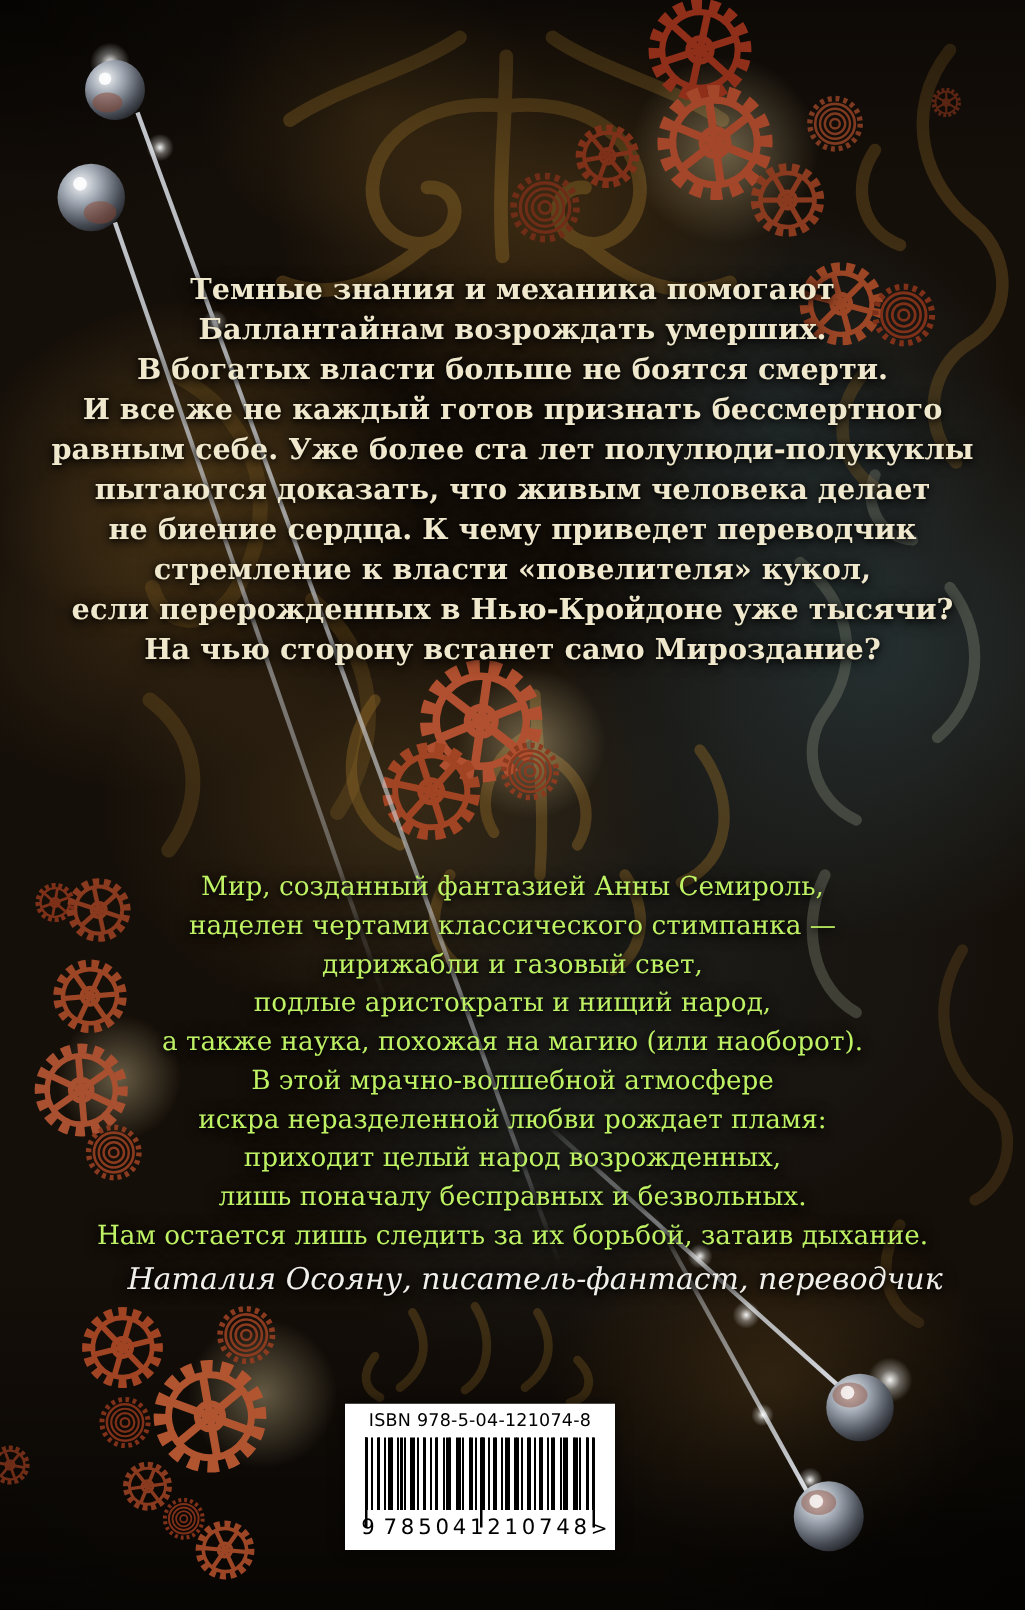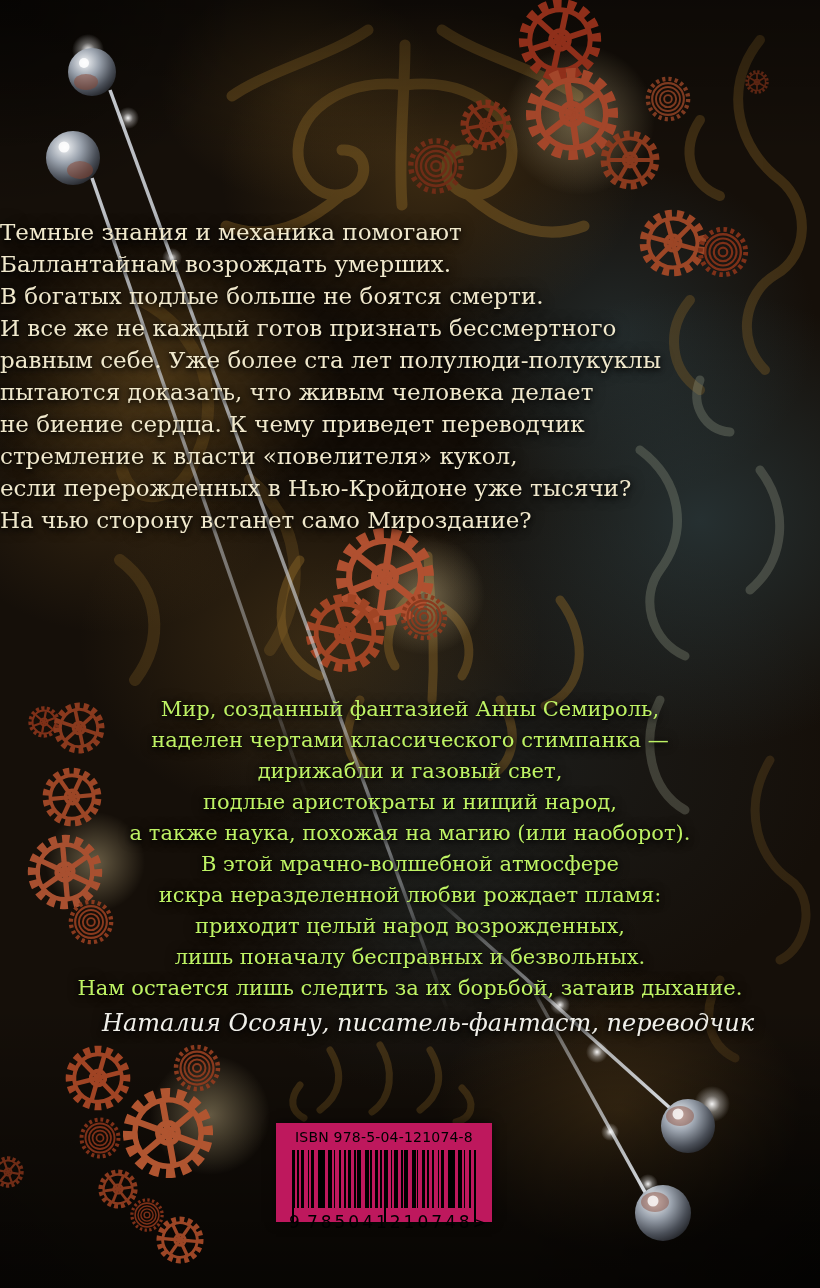--- a/index.html
+++ b/index.html
@@ -27,41 +27,41 @@
     position:absolute;inset:0;pointer-events:none;
     background:
       radial-gradient(140% 115% at 50% 42%, transparent 52%, rgba(0,0,0,.50) 84%, rgba(0,0,0,.78)),
       linear-gradient(180deg, rgba(0,0,0,.38) 0%, transparent 12%, transparent 78%, rgba(0,0,0,.65) 100%),
       radial-gradient(340px 300px at 0% 0%, rgba(0,0,0,.55), transparent 70%),
       radial-gradient(420px 360px at 100% 100%, rgba(0,0,0,.5), transparent 72%);
   }
   svg.layer{position:absolute;left:0;top:0;pointer-events:none;}
   
   .annotation{
-    position:absolute;left:0;right:0;top:216px;
-    color:#f0e8cc;font-weight:normal;font-size:23px;line-height:32px;
+    position:absolute;left:0;right:0;top:216px;text-align:center;
+    color:#f0e8cc;font-weight:bold;font-size:23px;line-height:32px;
     text-shadow:0 2px 5px rgba(0,0,0,.95),0 0 14px rgba(0,0,0,.8);
   }
   .annotation p{margin:0;}
   .review{
     position:absolute;left:0;right:0;top:694px;text-align:center;
     color:#bef264;font-size:21px;line-height:31px;
     text-shadow:0 2px 5px rgba(0,0,0,.95),0 0 12px rgba(0,0,0,.8);
   }
   .review p{margin:0;}
   .attribution{
     position:absolute;left:0;right:0;top:1006px;text-align:center;
     color:#f0efe9;font-style:italic;font-size:24px;line-height:34px;
     text-shadow:0 2px 5px rgba(0,0,0,.95),0 0 12px rgba(0,0,0,.8);
     padding-left:36px;
   }
   
   .isbn-box{
-    position:absolute;left:276px;top:1123px;width:216px;height:99px;
-    background:#be185d;box-shadow:0 0 10px rgba(0,0,0,.6);
+    position:absolute;left:276px;top:1123px;width:216px;height:117px;
+    background:#ffffff;box-shadow:0 0 10px rgba(0,0,0,.6);
     font-family:"DejaVu Sans","Liberation Sans",sans-serif;color:#000;
   }
   .isbn-label{position:absolute;left:0;right:0;top:6px;text-align:center;font-size:14px;letter-spacing:.2px;}
   .bars{
     position:absolute;left:16px;right:16px;top:27px;height:58px;
     background-image:
       repeating-linear-gradient(90deg,#000 0 1.6px, transparent 1.6px 5.2px),
       repeating-linear-gradient(90deg,#000 0 2.6px, transparent 2.6px 9.3px);
   }
   .guard{position:absolute;top:27px;height:72px;width:2px;background:#000;}
@@ -365,21 +365,21 @@
     <circle cx="172" cy="258" r="10" fill="url(#sparkle)"></circle>
     <circle cx="560" cy="1005" r="10" fill="url(#sparkle)"></circle>
     <circle cx="597" cy="1052" r="11" fill="url(#sparkle)"></circle>
     <circle cx="648" cy="1184" r="10" fill="url(#sparkle)"></circle>
     <circle cx="610" cy="1132" r="9" fill="url(#sparkle)"></circle>
   </svg>
 
   <div class="annotation">
     <p>Темные знания и механика помогают</p>
     <p>Баллантайнам возрождать умерших.</p>
-    <p>В богатых подлые больше не боятся смерти.</p>
+    <p>В богатых власти больше не боятся смерти.</p>
     <p>И все же не каждый готов признать бессмертного</p>
     <p>равным себе. Уже более ста лет полулюди-полукуклы</p>
     <p>пытаются доказать, что живым человека делает</p>
     <p>не биение сердца. К чему приведет переводчик</p>
     <p>стремление к власти «повелителя» кукол,</p>
     <p>если перерожденных в Нью-Кройдоне уже тысячи?</p>
     <p>На чью сторону встанет само Мироздание?</p>
   </div>
 
   <div class="review">

